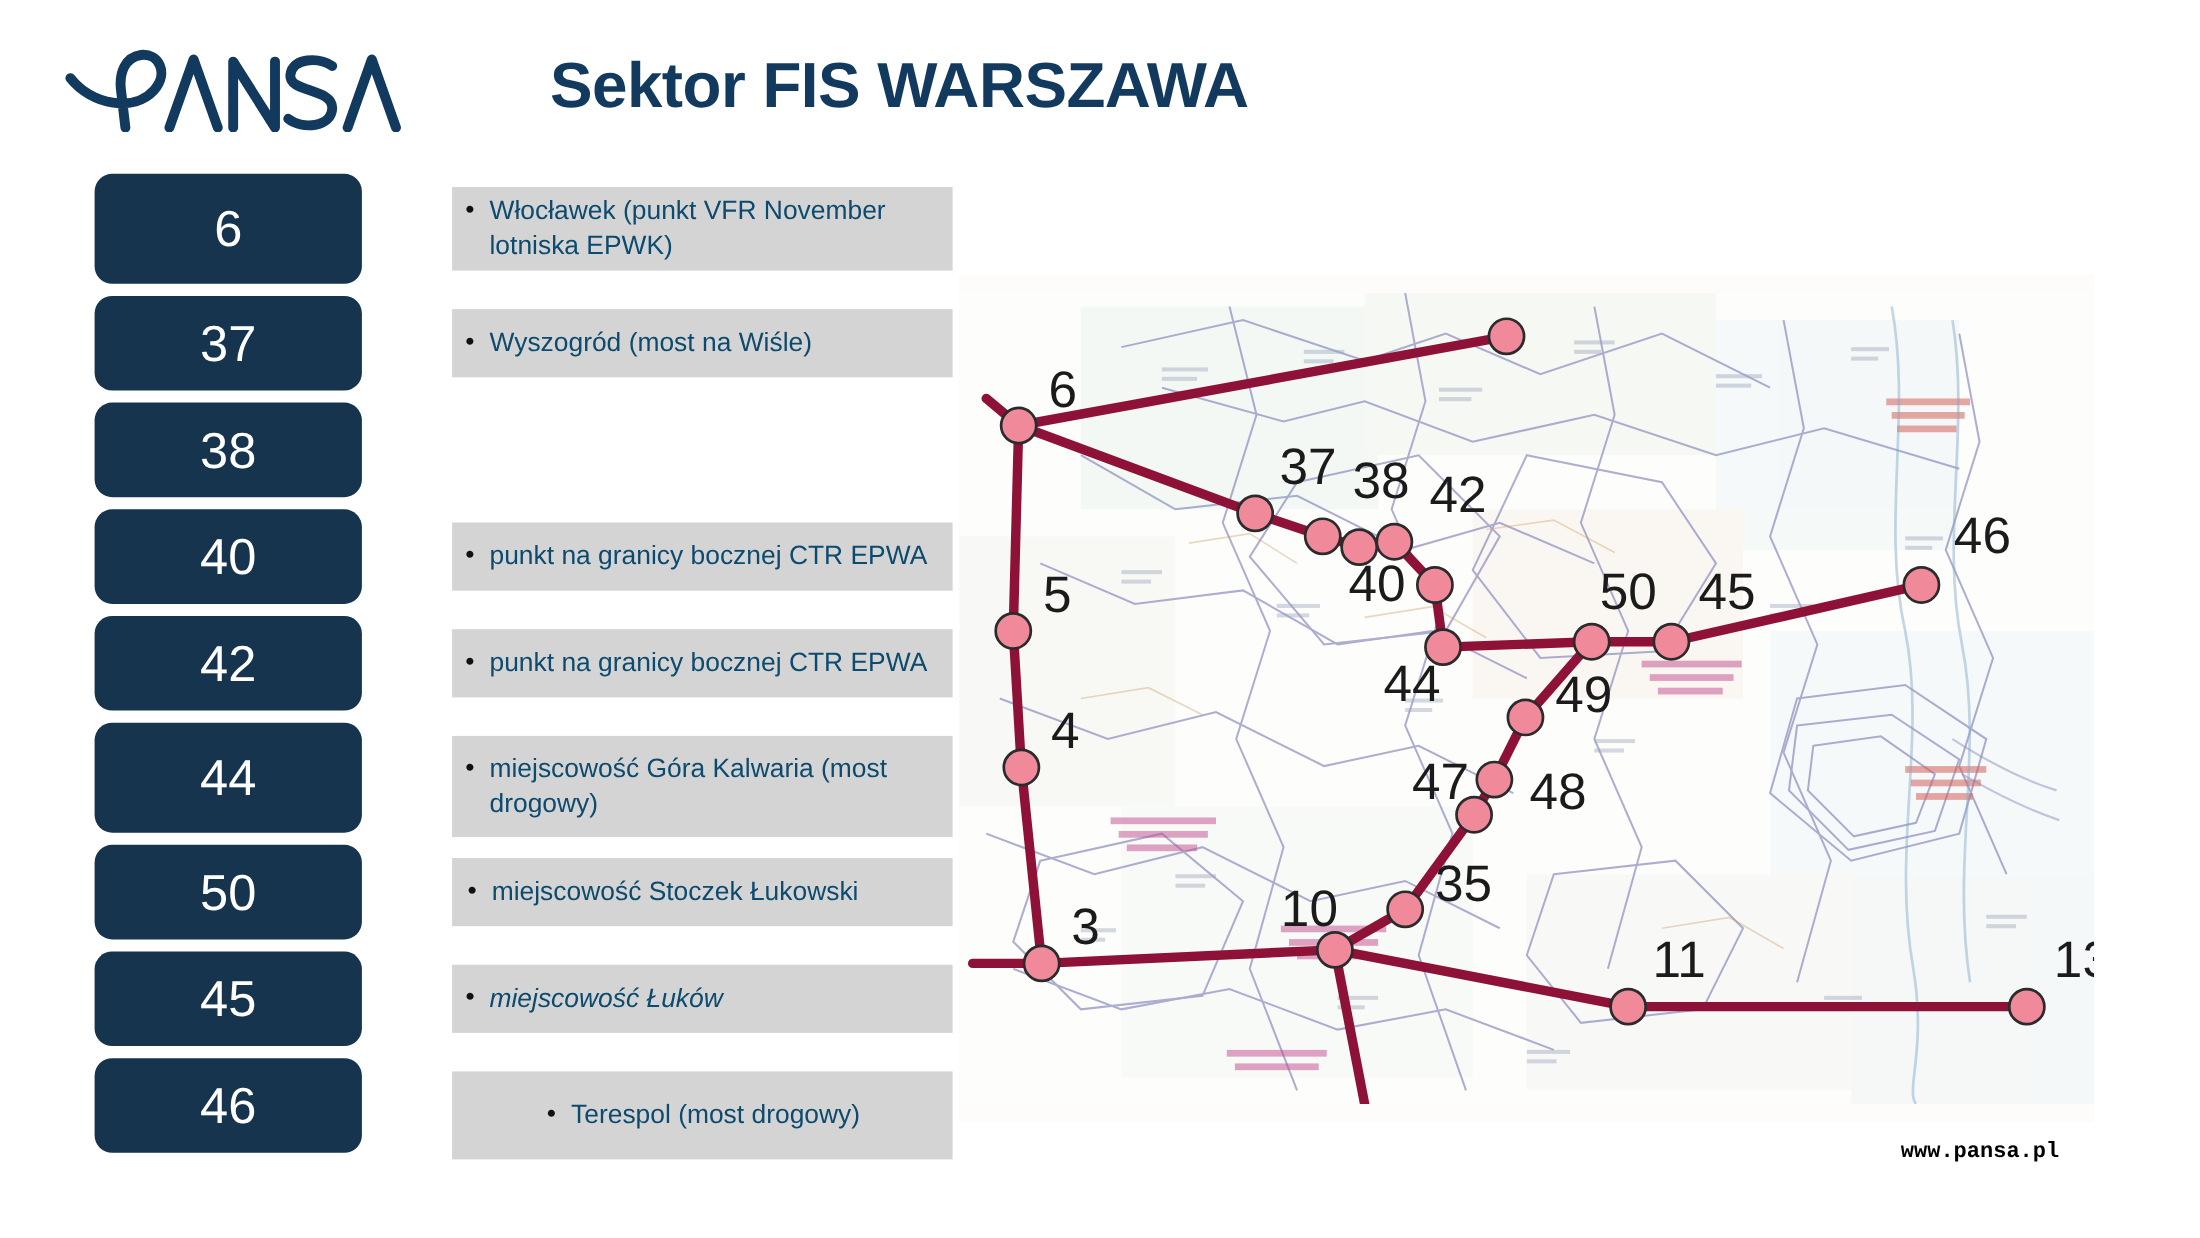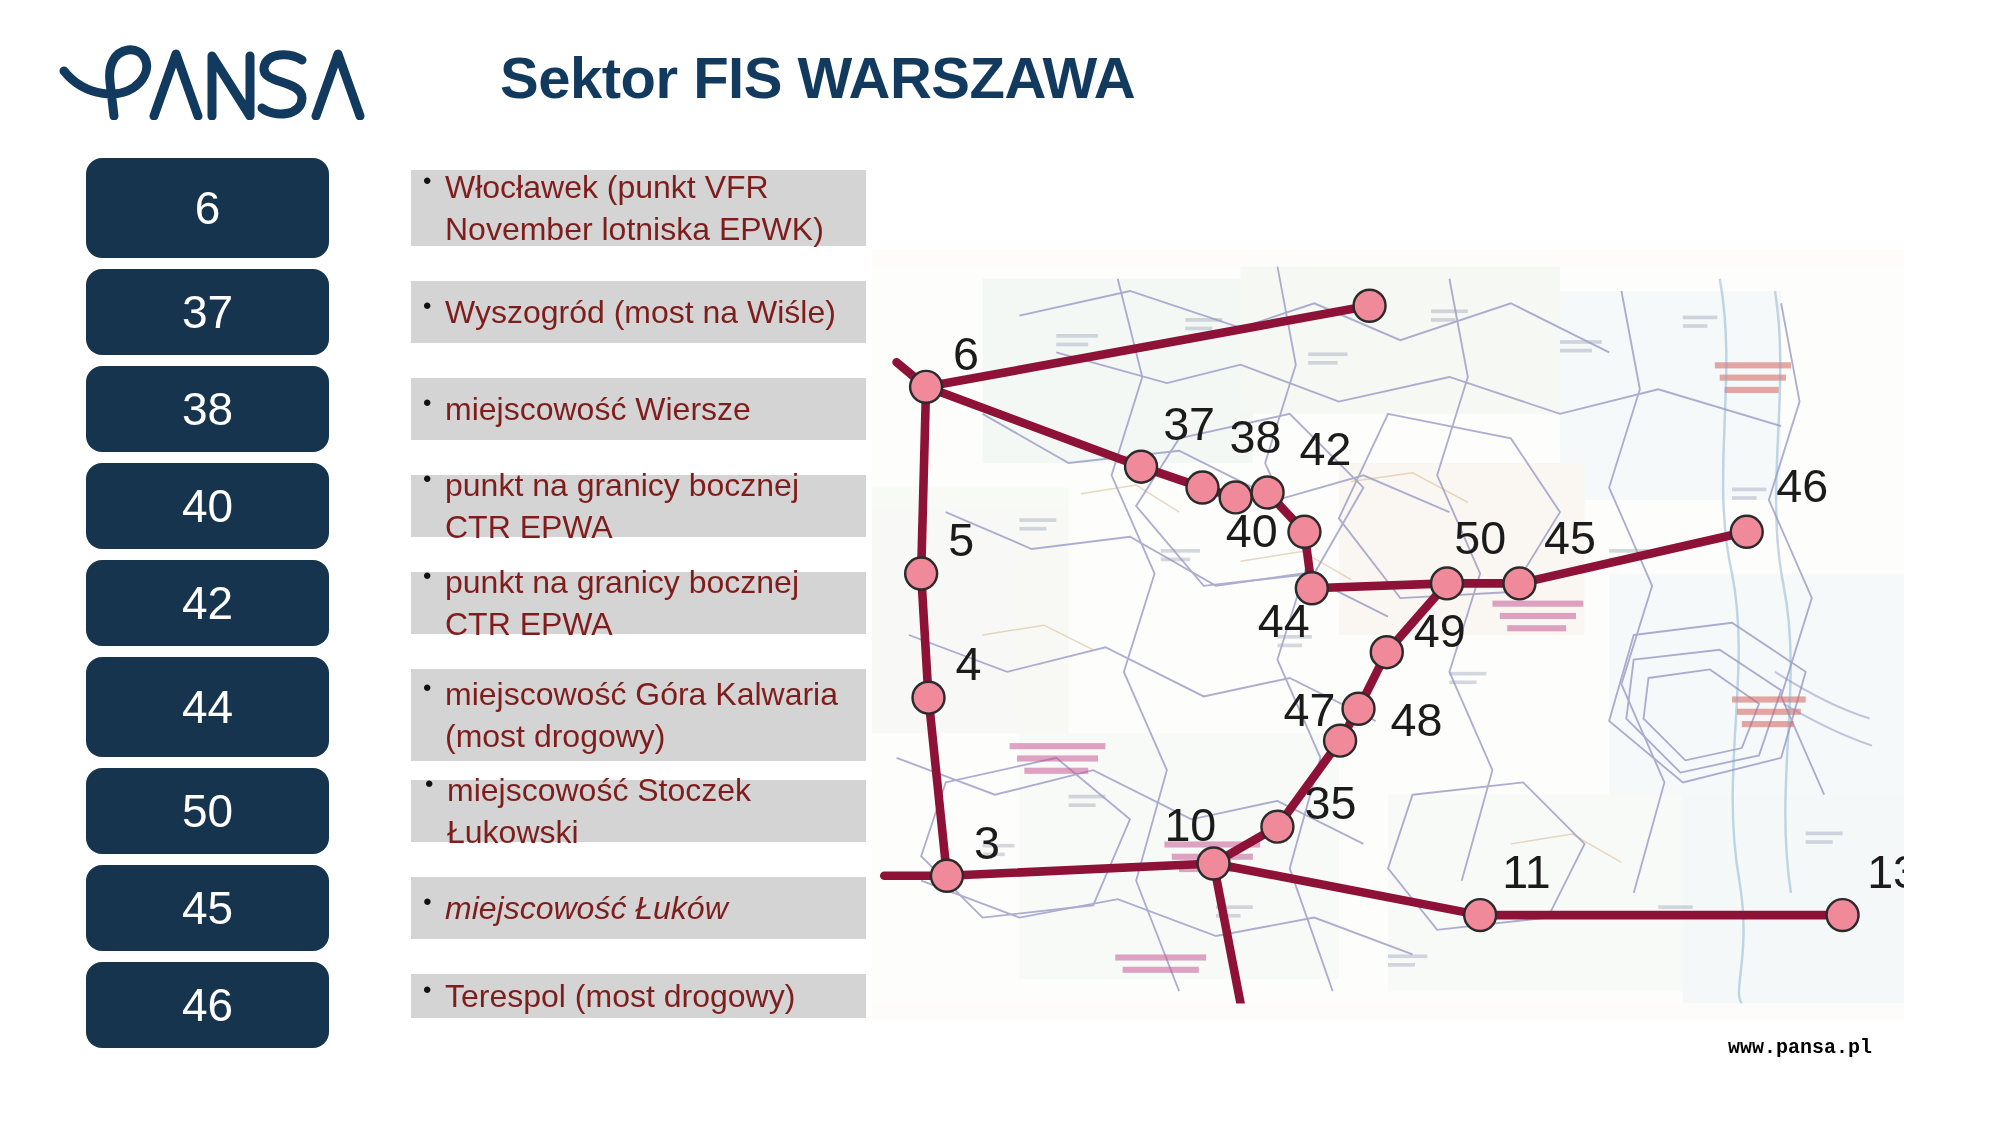--- a/index.html
+++ b/index.html
@@ -36,21 +36,21 @@
     position:absolute;left:325px;top:12px;
     width:455px;
     background:#d4d4d4;
     box-sizing:border-box;
     padding:6px 10px 6px 10px;
     display:flex;align-items:center;
   }
   .desc-inner{
     position:relative;
     padding-left:24px;
-    font-size:32px;color:#7f1d1d;line-height:1.32;
+    font-size:24px;color:#0c4a6e;line-height:1.32;
   }
   .desc-inner:before{
     content:"\2022";
     position:absolute;left:2px;top:-1px;
     font-size:24px;color:#111111;
   }
 
   
   #map-panel{
     position:absolute;left:872px;top:250px;
@@ -101,23 +101,20 @@
       </div>
     </div>
     <div class="legend-row" style="position: absolute; top: 111px; height: 86px;">
       <div class="badge" style="height: 86px; background: rgb(22, 52, 78);">37</div>
       <div class="desc" style="height: 62px; background: rgb(212, 212, 212);">
         <div class="desc-inner">Wyszogród (most na Wiśle)</div>
       </div>
     </div>
     <div class="legend-row" style="position: absolute; top: 208px; height: 86px;">
       <div class="badge" style="height: 86px; background: rgb(22, 52, 78);">38</div>
-      <div class="desc" style="height: 62px; background: rgb(212, 212, 212);">
-        <div class="desc-inner">miejscowość Wiersze</div>
-      </div>
     </div>
     <div class="legend-row" style="position: absolute; top: 305px; height: 86px;">
       <div class="badge" style="height: 86px; background: rgb(22, 52, 78);">40</div>
       <div class="desc" style="height: 62px; background: rgb(212, 212, 212);">
         <div class="desc-inner">punkt na granicy bocznej CTR EPWA</div>
       </div>
     </div>
     <div class="legend-row" style="position: absolute; top: 402px; height: 86px;">
       <div class="badge" style="height: 86px; background: rgb(22, 52, 78);">42</div>
       <div class="desc" style="height: 62px; background: rgb(212, 212, 212);">
@@ -137,21 +134,21 @@
       </div>
     </div>
     <div class="legend-row" style="position: absolute; top: 707px; height: 86px;">
       <div class="badge" style="height: 86px; background: rgb(22, 52, 78);">45</div>
       <div class="desc" style="height: 62px; background: rgb(212, 212, 212); font-style: italic;">
         <div class="desc-inner">miejscowość Łuków</div>
       </div>
     </div>
     <div class="legend-row" style="position: absolute; top: 804px; height: 86px;">
       <div class="badge" style="height: 86px; background: rgb(22, 52, 78);">46</div>
-      <div class="desc" style="height: 44px; background: rgb(212, 212, 212);">
+      <div class="desc" style="height: 80px; background: rgb(212, 212, 212); justify-content: center;">
         <div class="desc-inner">Terespol (most drogowy)</div>
       </div>
     </div>
   </div>
 
 <div id="map-panel">
   <svg id="map-svg" width="1032" height="770" viewBox="0 0 840 600" xmlns="http://www.w3.org/2000/svg">
     <defs>
       <clipPath id="mapclip">
           <rect x="0" y="0" width="840" height="600"></rect>

